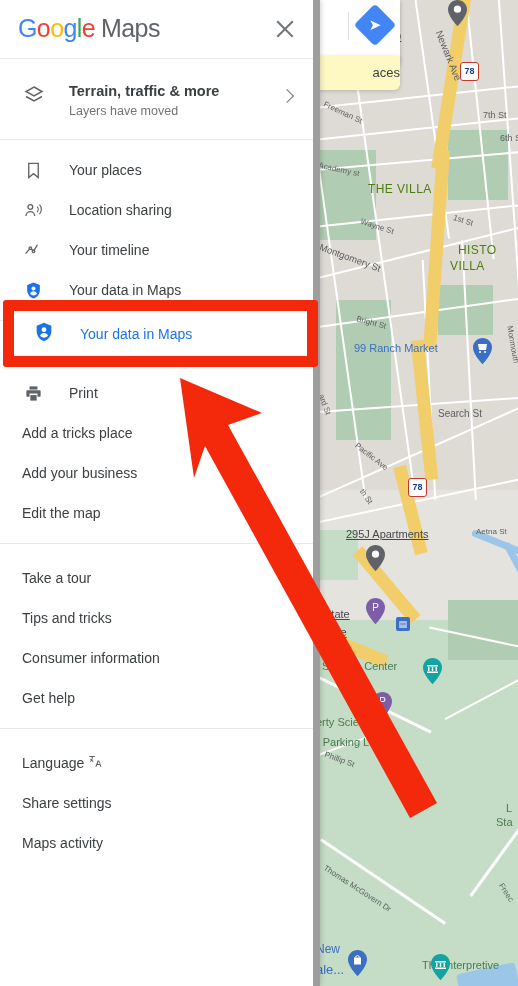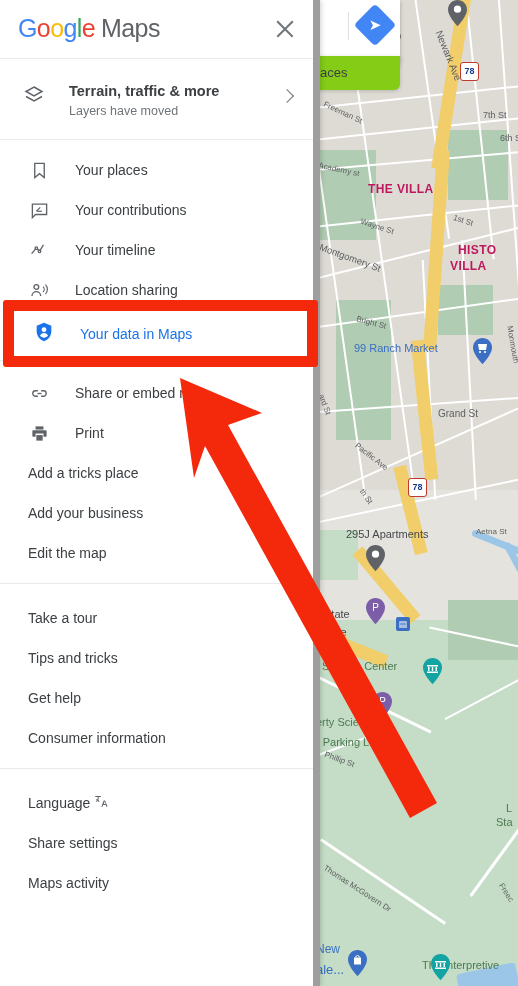--- a/index.html
+++ b/index.html
@@ -19,24 +19,24 @@
   .mp-green { position:absolute; background:#c5ddc6; }
   .mp-park  { position:absolute; background:#b0ccb2; }
   .mp-water { position:absolute; background:#9cc6e8; }
   .mp-blk   { position:absolute; background:#dedbd5; }
   .mp-road  { position:absolute; background:#ffffff; }
   .mp-hwy   { position:absolute; background:#f2ce6a; }
   .mp-lbl {
     position:absolute; color:#5d6061; font-size:8px;
     white-space:nowrap; font-family:"Liberation Sans", sans-serif;
   }
-  .mp-lbl.big { font-size:12px; color:#be185d; font-weight:bold; letter-spacing:.4px; }
+  .mp-lbl.big { font-size:12px; color:#4d7c0f; font-weight:normal; letter-spacing:.4px; }
   .mp-lbl.poi { color:#3a6fc4; font-size:11px; }
   .mp-lbl.nat { color:#4d7a52; font-size:11px; }
-  .mp-lbl.dark { color:#44484a; font-size:11px; }
+  .mp-lbl.dark { color:#44484a; font-size:11px;text-decoration:underline; }
   .pin {
     position:absolute; width:19px; height:26px;
   }
   .pin svg { display:block; }
   .sq-icon {
     position:absolute; width:14px; height:14px; border-radius:2px;
     background:#3a6fc4; color:#fff; font-size:9px; line-height:14px;
     text-align:center;
   }
   .shield {
@@ -57,23 +57,23 @@
   #dir-btn {
     position:absolute; left:42px; top:10px; width:30px; height:30px;
     background:#4285f4; transform:rotate(45deg); border-radius:4px;
   }
   #dir-btn span {
     position:absolute; inset:0; transform:rotate(-45deg);
     color:#fff; font-size:15px; line-height:30px; text-align:center;
   }
   #places-remnant {
     position:absolute; left:318px; top:56px; width:82px; height:34px;
-    background:#84cc16; border-radius:0 0 6px 0;
+    background:#fef9c3; border-radius:0 0 6px 0;
     box-shadow:0 1px 4px rgba(0,0,0,.18);
-    color:#3c4043; font-size:13px; line-height:34px; padding-left:2px;
+    color:#3c4043; font-size:13px; line-height:34px; padding-left:2px;text-align:right;
   }
 
   
   #sidebar {
     position:absolute; left:0; top:0; width:320px; height:986px;
     background:#fff; overflow:hidden;
     box-shadow:1px 0 5px rgba(0,0,0,.18);
   }
   #sb-scrollbar {
     position:absolute; right:0; top:0; width:7px; height:986px;
@@ -120,21 +120,20 @@
     position:absolute; right:28px; top:32px;
     width:10px; height:10px;
     border-top:1.8px solid #70757a; border-right:1.8px solid #70757a;
     transform:rotate(45deg);
   }
 
   
   .nav-item {
     position:relative; height:40px; display:flex; align-items:center;
     cursor:pointer;
-    margin-left:6px;
   }
   .nav-item .ic {
     position:absolute; left:22px; top:50%; transform:translateY(-50%);
     width:22px; height:22px; display:flex; align-items:center; justify-content:center;
   }
   .nav-item .lb {
     position:absolute; left:69px; font-size:14px; color:#3c4043;
   }
   .nav-item.noicon .lb { left:22px; }
 
@@ -217,21 +216,21 @@
   <div class="mp-lbl" style="left:190px;top:42px;margin-left:48px;">9t</div>
   <div class="mp-lbl" style="left:165px;top:110px;font-size:9px;">7th St</div>
   <div class="mp-lbl" style="left:182px;top:133px;font-size:9px;">6th St</div>
   <div class="mp-lbl" style="left:4px;top:108px;transform:rotate(25deg);">Freeman St</div>
   <div class="mp-lbl" style="left:0px;top:165px;transform:rotate(12deg);">Academy st</div>
   <div class="mp-lbl" style="left:42px;top:222px;transform:rotate(18deg);">Wayne St</div>
   <div class="mp-lbl" style="left:135px;top:216px;transform:rotate(18deg);">1st St</div>
   <div class="mp-lbl" style="left:0px;top:252px;transform:rotate(20deg);font-size:9.5px;">Montgomery St</div>
   <div class="mp-lbl" style="left:38px;top:318px;transform:rotate(15deg);">Bright St</div>
   <div class="mp-lbl poi" style="left:36px;top:342px;">99 Ranch Market</div>
-  <div class="mp-lbl" style="left:120px;top:408px;font-size:10px;">Grand St</div>
+  <div class="mp-lbl" style="left:120px;top:408px;font-size:10px;">Search St</div>
   <div class="mp-lbl" style="left:176px;top:340px;transform:rotate(80deg);">Monmouth</div>
   <div class="mp-lbl" style="left:-4px;top:400px;transform:rotate(70deg);">ard St</div>
   <div class="mp-lbl" style="left:34px;top:452px;transform:rotate(38deg);">Pacific Ave</div>
   <div class="mp-lbl" style="left:40px;top:492px;transform:rotate(55deg);">th St</div>
   <div class="mp-lbl dark" style="left:28px;top:528px;">295J Apartments</div>
   <div class="mp-lbl" style="left:158px;top:527px;">Aetna St</div>
   <div class="mp-lbl dark" style="left:6px;top:608px;">State</div>
   <div class="mp-lbl dark" style="left:6px;top:626px;">Ride</div>
   <div class="mp-lbl nat" style="left:4px;top:660px;">Science Center</div>
   <div class="mp-lbl nat" style="left:-2px;top:716px;">erty Scie</div>
@@ -345,49 +344,39 @@
       <span class="ic">
         <svg width="19" height="19" viewBox="0 0 24 24" fill="none" stroke="#5f6368" stroke-width="1.7">
           <path d="M6 3h12v18l-6-5-6 5V3z"></path>
         </svg>
       </span>
       <span class="lb">Your places</span>
     </div>
     <div class="nav-item">
       <span class="ic">
         <svg width="19" height="19" viewBox="0 0 24 24" fill="none" stroke="#5f6368" stroke-width="1.7">
-          <path d="M3 4h18v13H7l-4 4V4z"></path>
-          <path d="M8 13l5-5" stroke-width="1.5"></path>
-            <path d="M9 13h6" stroke-width="1.5"></path>
-        </svg>
-      </span>
-      <span class="lb">Your contributions</span>
+          <circle cx="8" cy="7.5" r="3"></circle>
+          <path d="M2.5 19c0-3.3 2.5-5.5 5.5-5.5s5.5 2.2 5.5 5.5"></path>
+          <path d="M16.5 7a5 5 0 010 7M19.5 4.5a8.5 8.5 0 010 12" stroke-width="1.5"></path>
+        </svg>
+      </span>
+      <span class="lb">Location sharing</span>
     </div>
     <div class="nav-item">
       <span class="ic">
         <svg width="19" height="19" viewBox="0 0 24 24" fill="none" stroke="#5f6368" stroke-width="1.7">
           <path d="M2 16l6-7 4 4 5-8"></path>
           <circle cx="8" cy="9" r="1.6" fill="#fff"></circle>
             <circle cx="12" cy="13" r="1.6" fill="#fff"></circle>
         </svg>
       </span>
       <span class="lb">Your timeline</span>
     </div>
     <div class="nav-item">
       <span class="ic">
-        <svg width="19" height="19" viewBox="0 0 24 24" fill="none" stroke="#5f6368" stroke-width="1.7">
-          <circle cx="8" cy="7.5" r="3"></circle>
-          <path d="M2.5 19c0-3.3 2.5-5.5 5.5-5.5s5.5 2.2 5.5 5.5"></path>
-          <path d="M16.5 7a5 5 0 010 7M19.5 4.5a8.5 8.5 0 010 12" stroke-width="1.5"></path>
-        </svg>
-      </span>
-      <span class="lb">Location sharing</span>
-    </div>
-    <div class="nav-item">
-      <span class="ic">
         <svg width="19" height="19" viewBox="0 0 24 24" fill="#1a73e8">
           <path d="M12 2L4 5.2v6.1c0 5 3.4 9.6 8 10.7 4.6-1.1 8-5.7 8-10.7V5.2L12 2z"></path>
           <circle cx="12" cy="9.5" r="2.6" fill="#fff"></circle>
           <path d="M7.6 16.2c.6-2 2.3-3.2 4.4-3.2s3.8 1.2 4.4 3.2c-1.2 1.2-2.7 2-4.4 2s-3.2-.8-4.4-2z" fill="#fff"></path>
         </svg>
       </span>
       <span class="lb">Your data in Maps</span>
     </div>
   </div>
 
@@ -428,24 +417,24 @@
   <div class="divider"></div>
 
   <div class="grp" style="padding-top:14px;">
     <div class="nav-item noicon">
       <span class="lb">Take a tour</span>
     </div>
     <div class="nav-item noicon">
       <span class="lb">Tips and tricks</span>
     </div>
     <div class="nav-item noicon">
+      <span class="lb">Consumer information</span>
+    </div>
+    <div class="nav-item noicon">
       <span class="lb">Get help</span>
-    </div>
-    <div class="nav-item noicon">
-      <span class="lb">Consumer information</span>
     </div>
   </div>
 
   <div class="divider"></div>
 
   <div class="grp" style="padding-top:14px;">
     <div class="nav-item noicon">
       <span class="lb">Language</span>
       <span style="position:absolute;left:88px;top:50%;transform:translateY(-50%);">
         <svg width="15" height="15" viewBox="0 0 24 24" fill="#5f6368">

